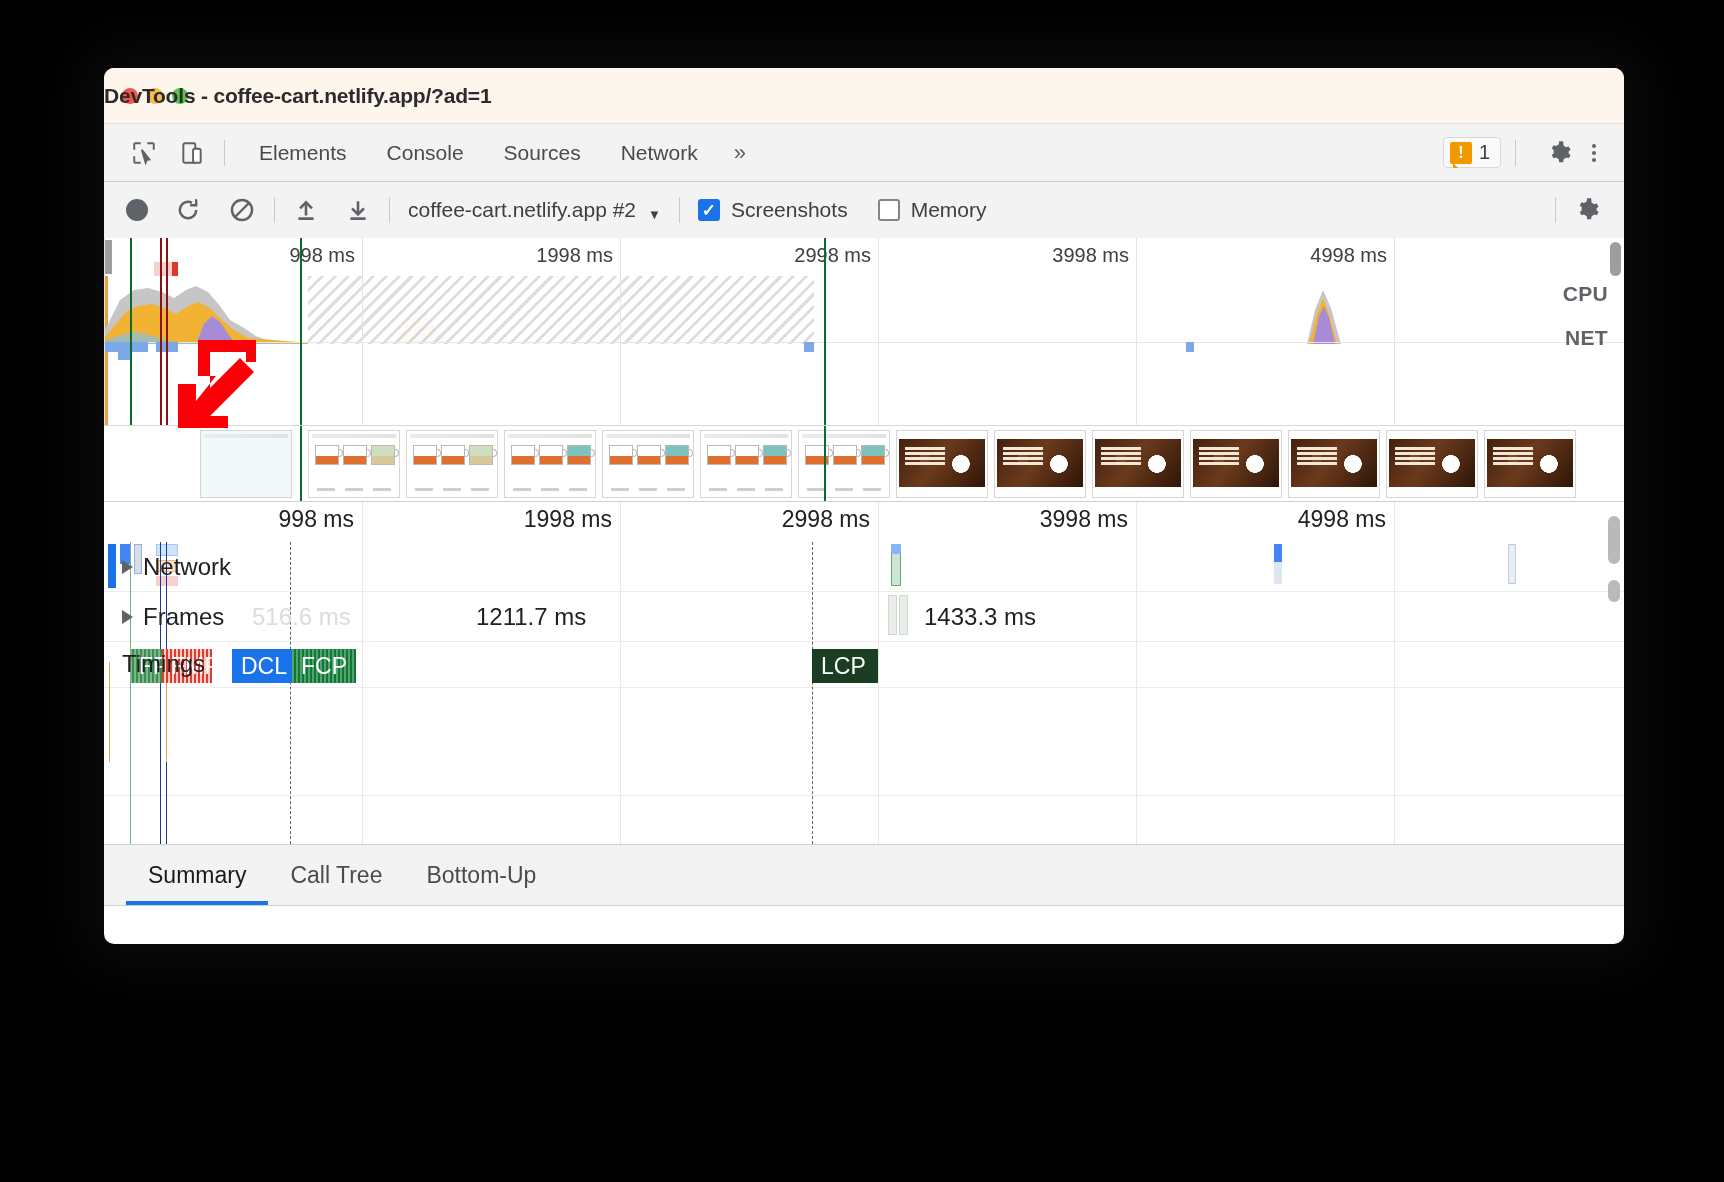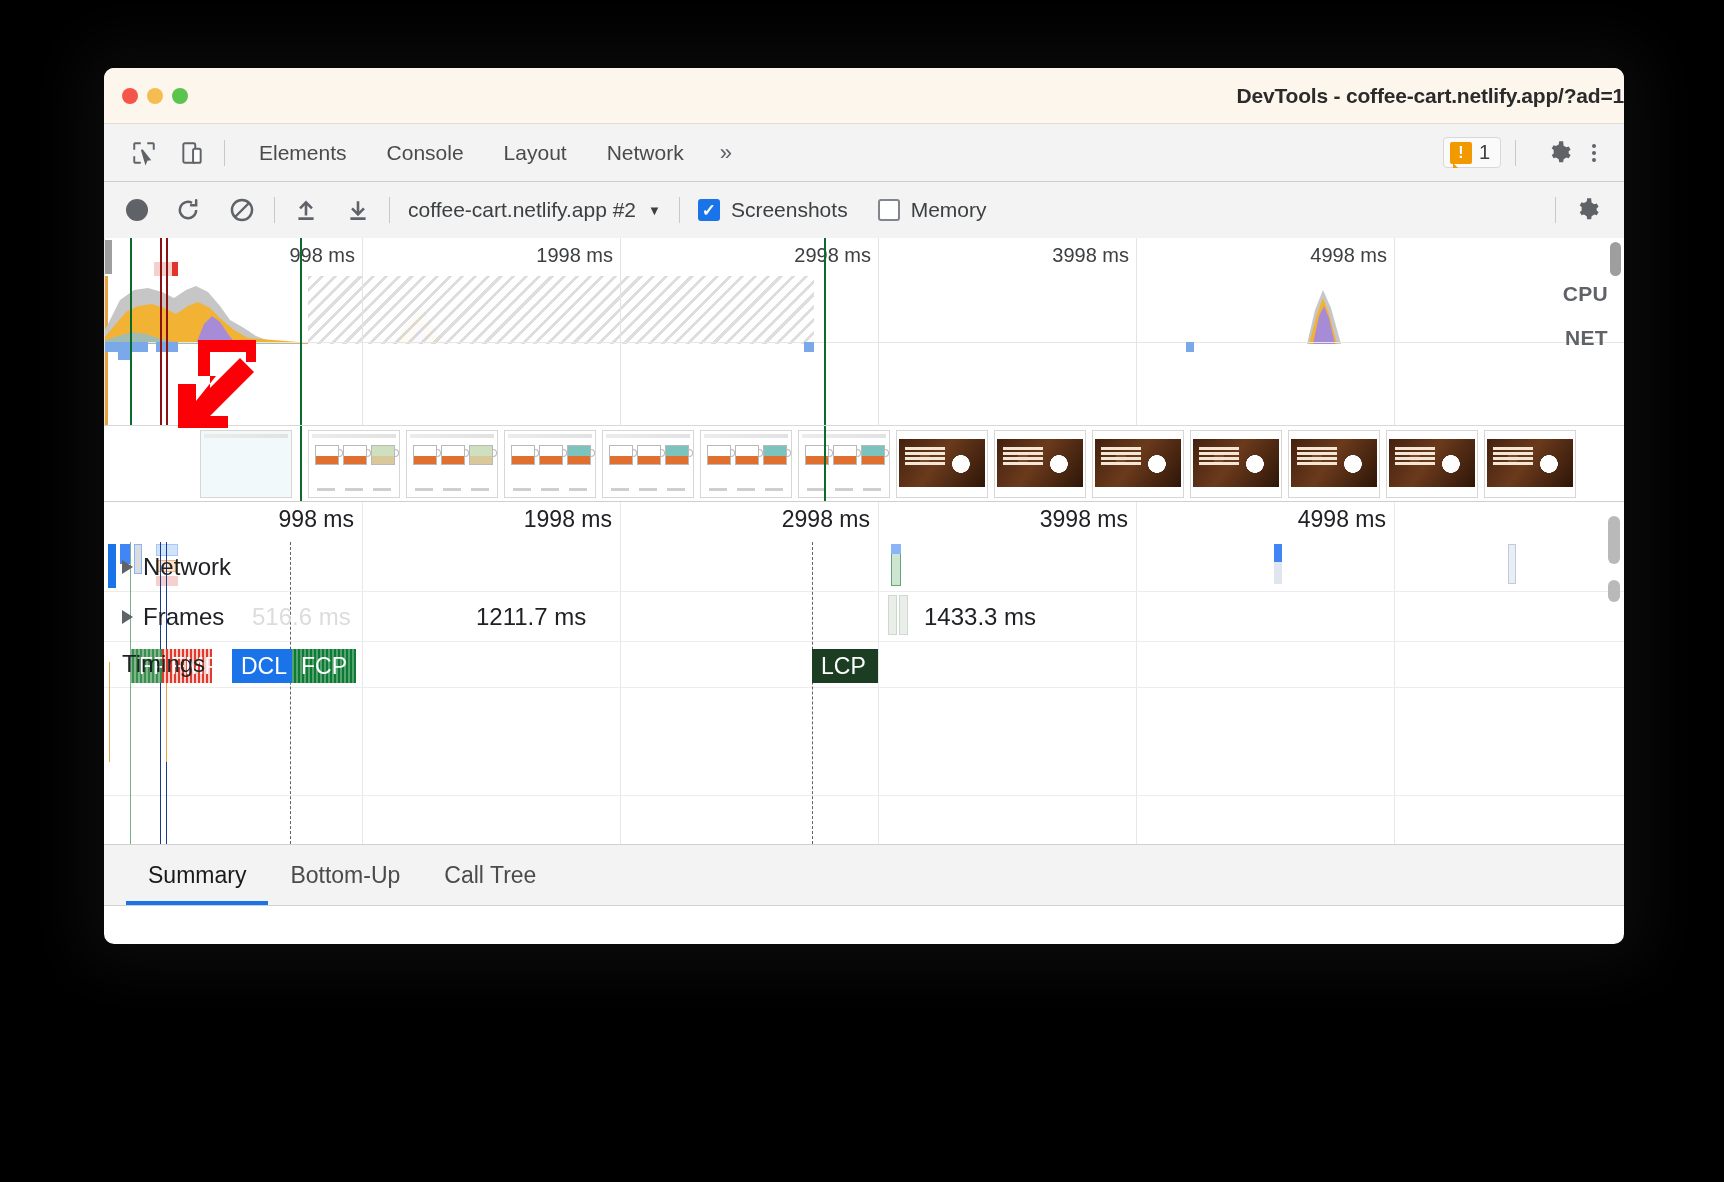--- a/index.html
+++ b/index.html
@@ -28,21 +28,21 @@
     background: #fdf6ec;
     border-bottom: 1px solid #e6ddd2;
     display: flex; align-items: center;
   }
   .traffic { display: flex; gap: 9px; margin-left: 18px; }
   .dot { width: 16px; height: 16px; border-radius: 50%; }
   .dot.red    { background: #f4564b; }
   .dot.yellow { background: #f5bd4f; }
   .dot.green  { background: #5ac44f; }
   .win-title {
-    position: absolute; left: 0; right: 0; text-align: right;
+    position: absolute; left: 0; right: 0; text-align: left;
     font-size: 21px; font-weight: bold; color: #2b2b2b;
     letter-spacing: -0.2px;
   }
 
   
   .tabbar {
     height: 58px; background: #f3f3f3;
     border-bottom: 1px solid #cdcdcd;
     display: flex; align-items: center; position: relative;
   }
@@ -316,21 +316,21 @@
       </div>
       <div class="tb-sep"></div>
       <div class="tabs">
         <div class="tab">
             <span>Elements</span>
           </div>
         <div class="tab">
             <span>Console</span>
           </div>
         <div class="tab">
-            <span>Layout</span>
+            <span>Sources</span>
           </div>
         <div class="tab">
             <span>Network</span>
           </div>
       </div>
       <div class="chevrons">»</div>
 
       <div class="tabbar-right">
         <div class="warn-badge">
           <div class="glyph">!</div>
@@ -377,21 +377,21 @@
       </div>
       <div class="gap"></div>
       <div class="ic">
         <svg width="26" height="28" viewBox="0 0 24 24" fill="none" stroke="#5f6368" stroke-width="2.4">
           <path d="M12 4v12"></path>
             <path d="M6.5 10.5L12 16l5.5-5.5"></path>
             <path d="M5 20h14"></path>
         </svg>
       </div>
       <div class="vsep"></div>
-      <div style="display:flex;align-items:center">
+      <div style="display:flex;align-items:flex-end">
         <span class="sel-label">coffee-cart.netlify.app #2</span>
         <span class="caret">▼</span>
       </div>
       <div class="vsep"></div>
       <div class="cb-wrap">
         <div class="cb checked"></div>
         <span class="cb-label">Screenshots</span>
       </div>
       <div style="width:30px"></div>
       <div class="cb-wrap">
@@ -765,24 +765,24 @@
 
       <div class="sb-thumb" style="top:14px; height:48px;"></div>
       <div class="sb-thumb" style="top:78px; height:22px;"></div>
     </div>
 
     <div class="bot-tabs">
       <div class="bt active">
           <span>Summary</span>
         </div>
       <div class="bt">
+          <span>Call Tree</span>
+        </div>
+      <div class="bt">
           <span>Bottom-Up</span>
-        </div>
-      <div class="bt">
-          <span>Call Tree</span>
         </div>
     </div>
 
   </div>
 
   <svg class="red-arrow" width="90" height="95" viewBox="0 0 90 95">
     <path d="M76 4 L44 44 L62 44 L62 80 L4 80 L4 58 L14 58 L14 68 L50 68 L50 30 L30 30 L62 -6 Z" fill="#fb0007" transform="rotate(180 45 40) translate(0 0)"></path>
     <g fill="#fb0007">
       <path d="M70 8 L36 54 L36 26 L14 26 L14 70 L58 70 L58 48 L70 48 Z" opacity="0"></path>
       <path d="M8 88 L8 44 L26 44 L26 62 L70 18 L84 32 L40 76 L58 76 L58 88 Z"></path>

